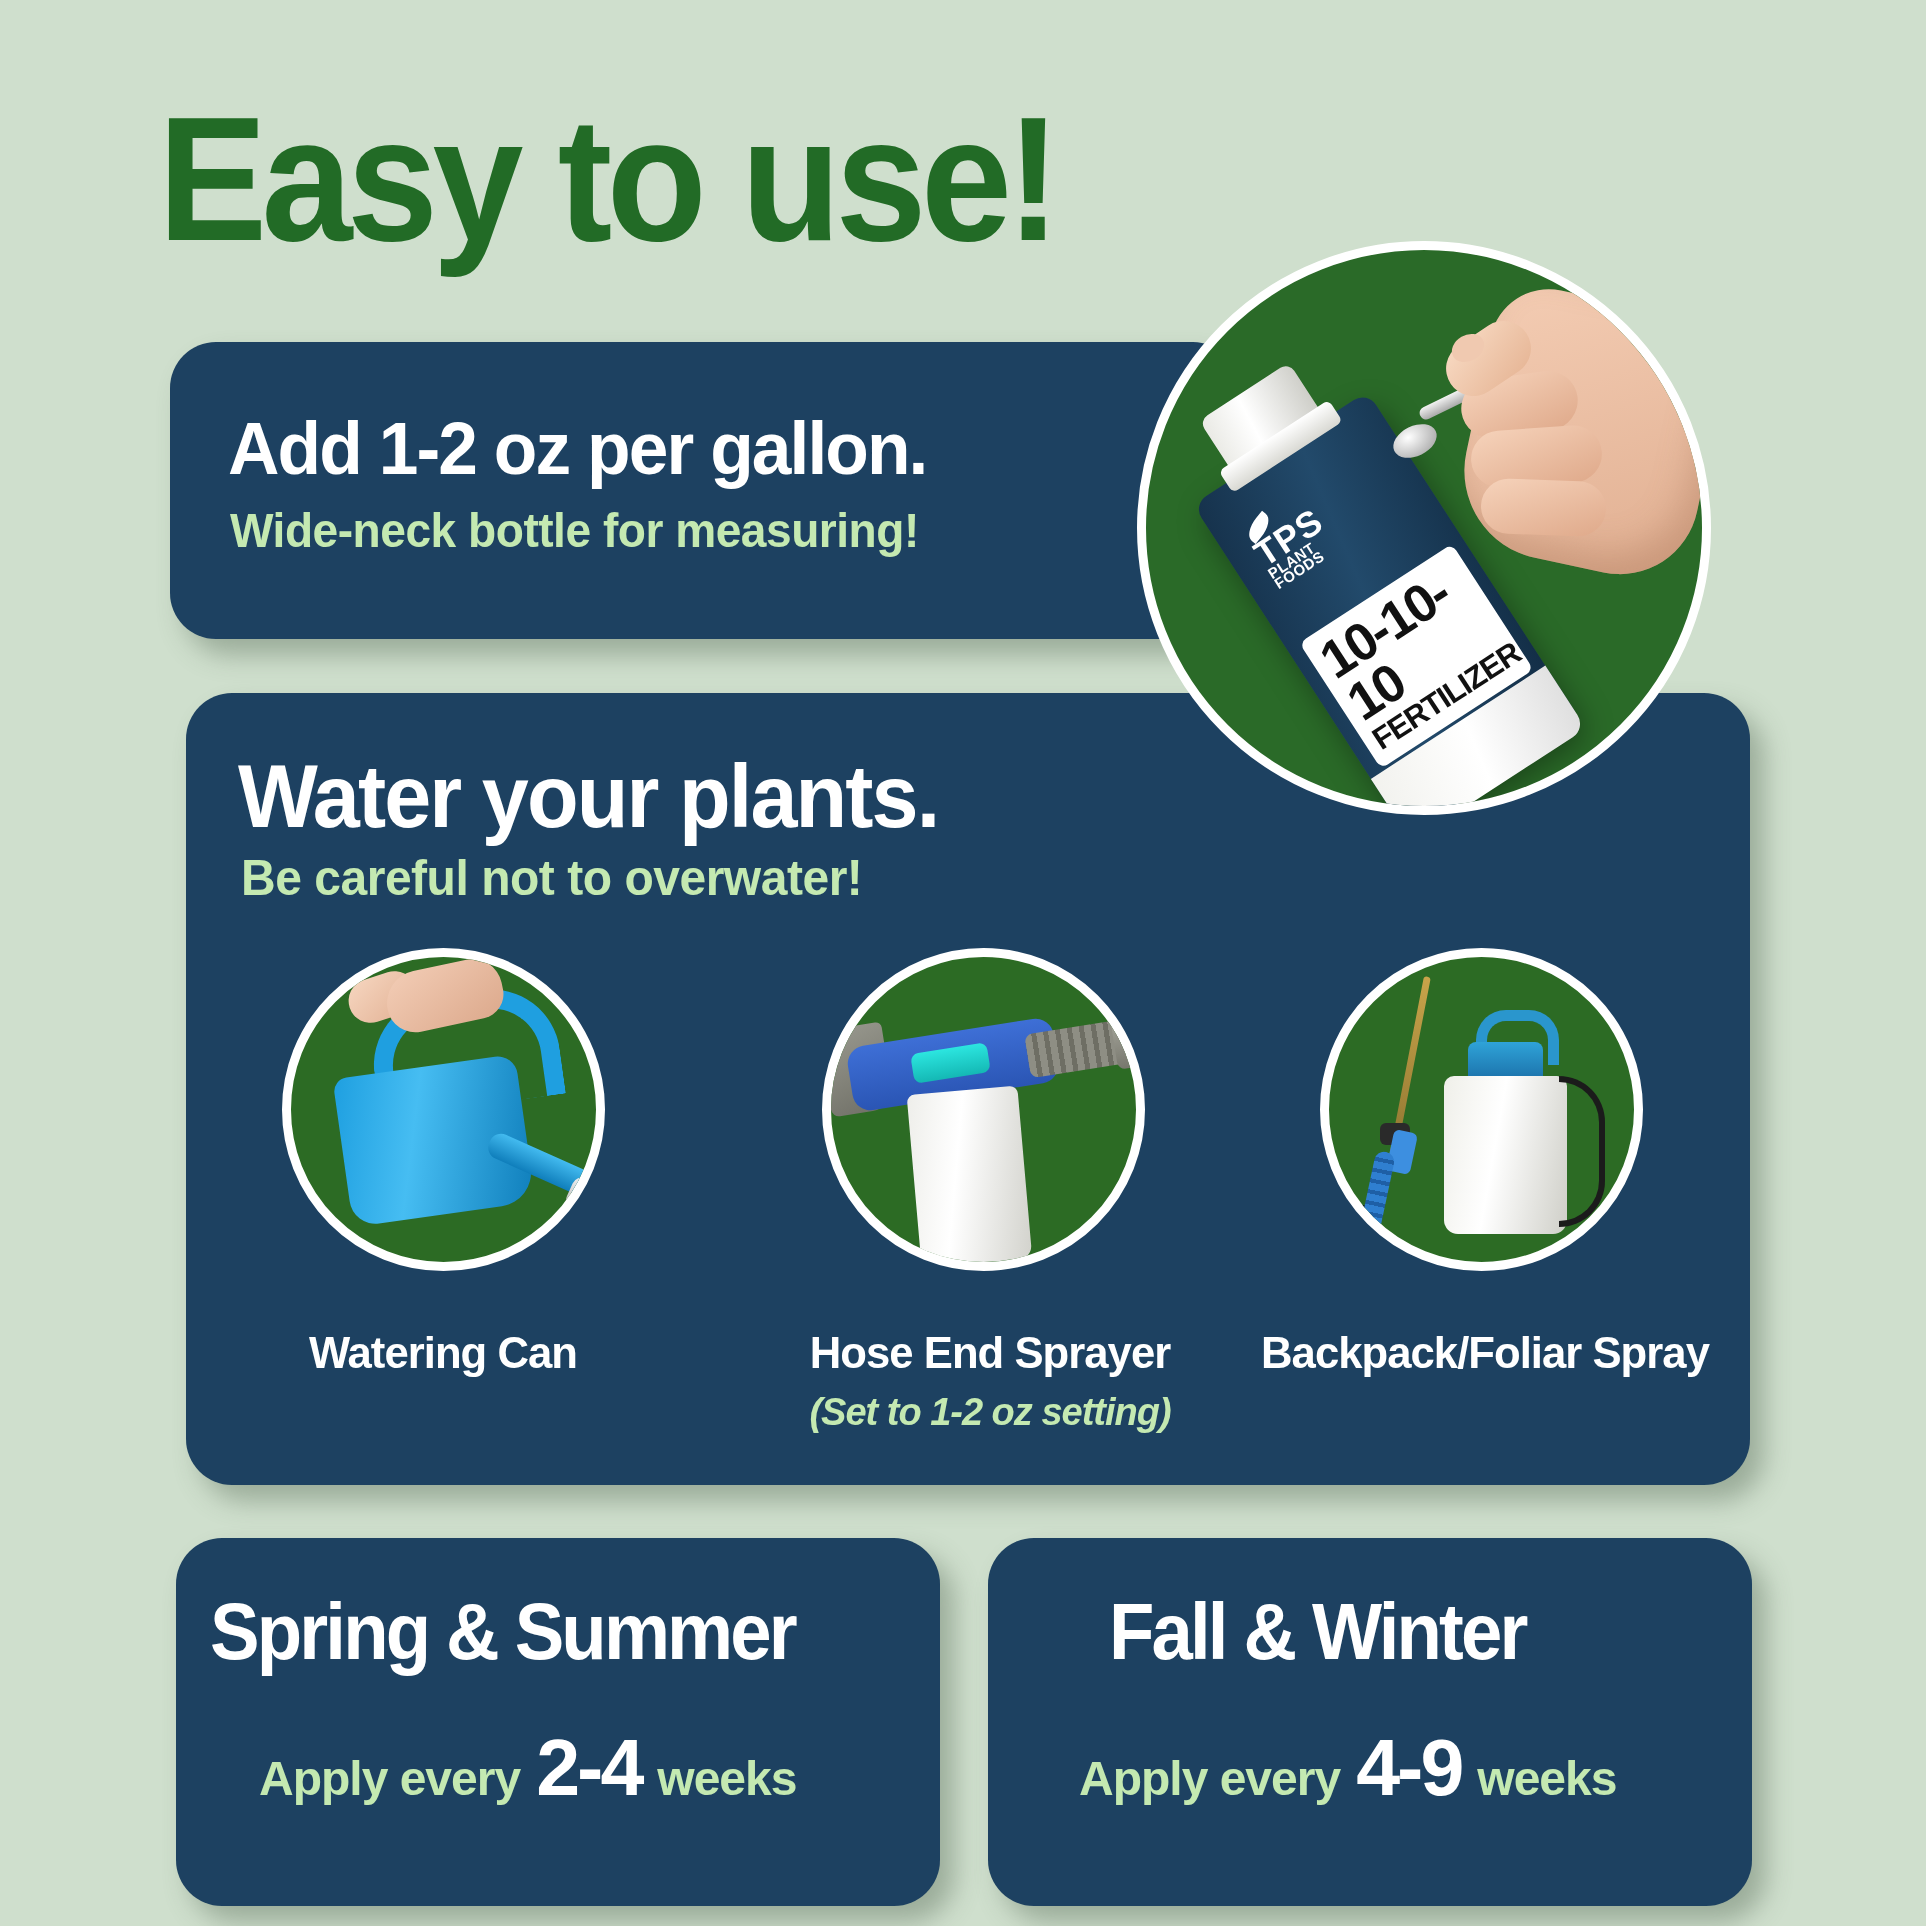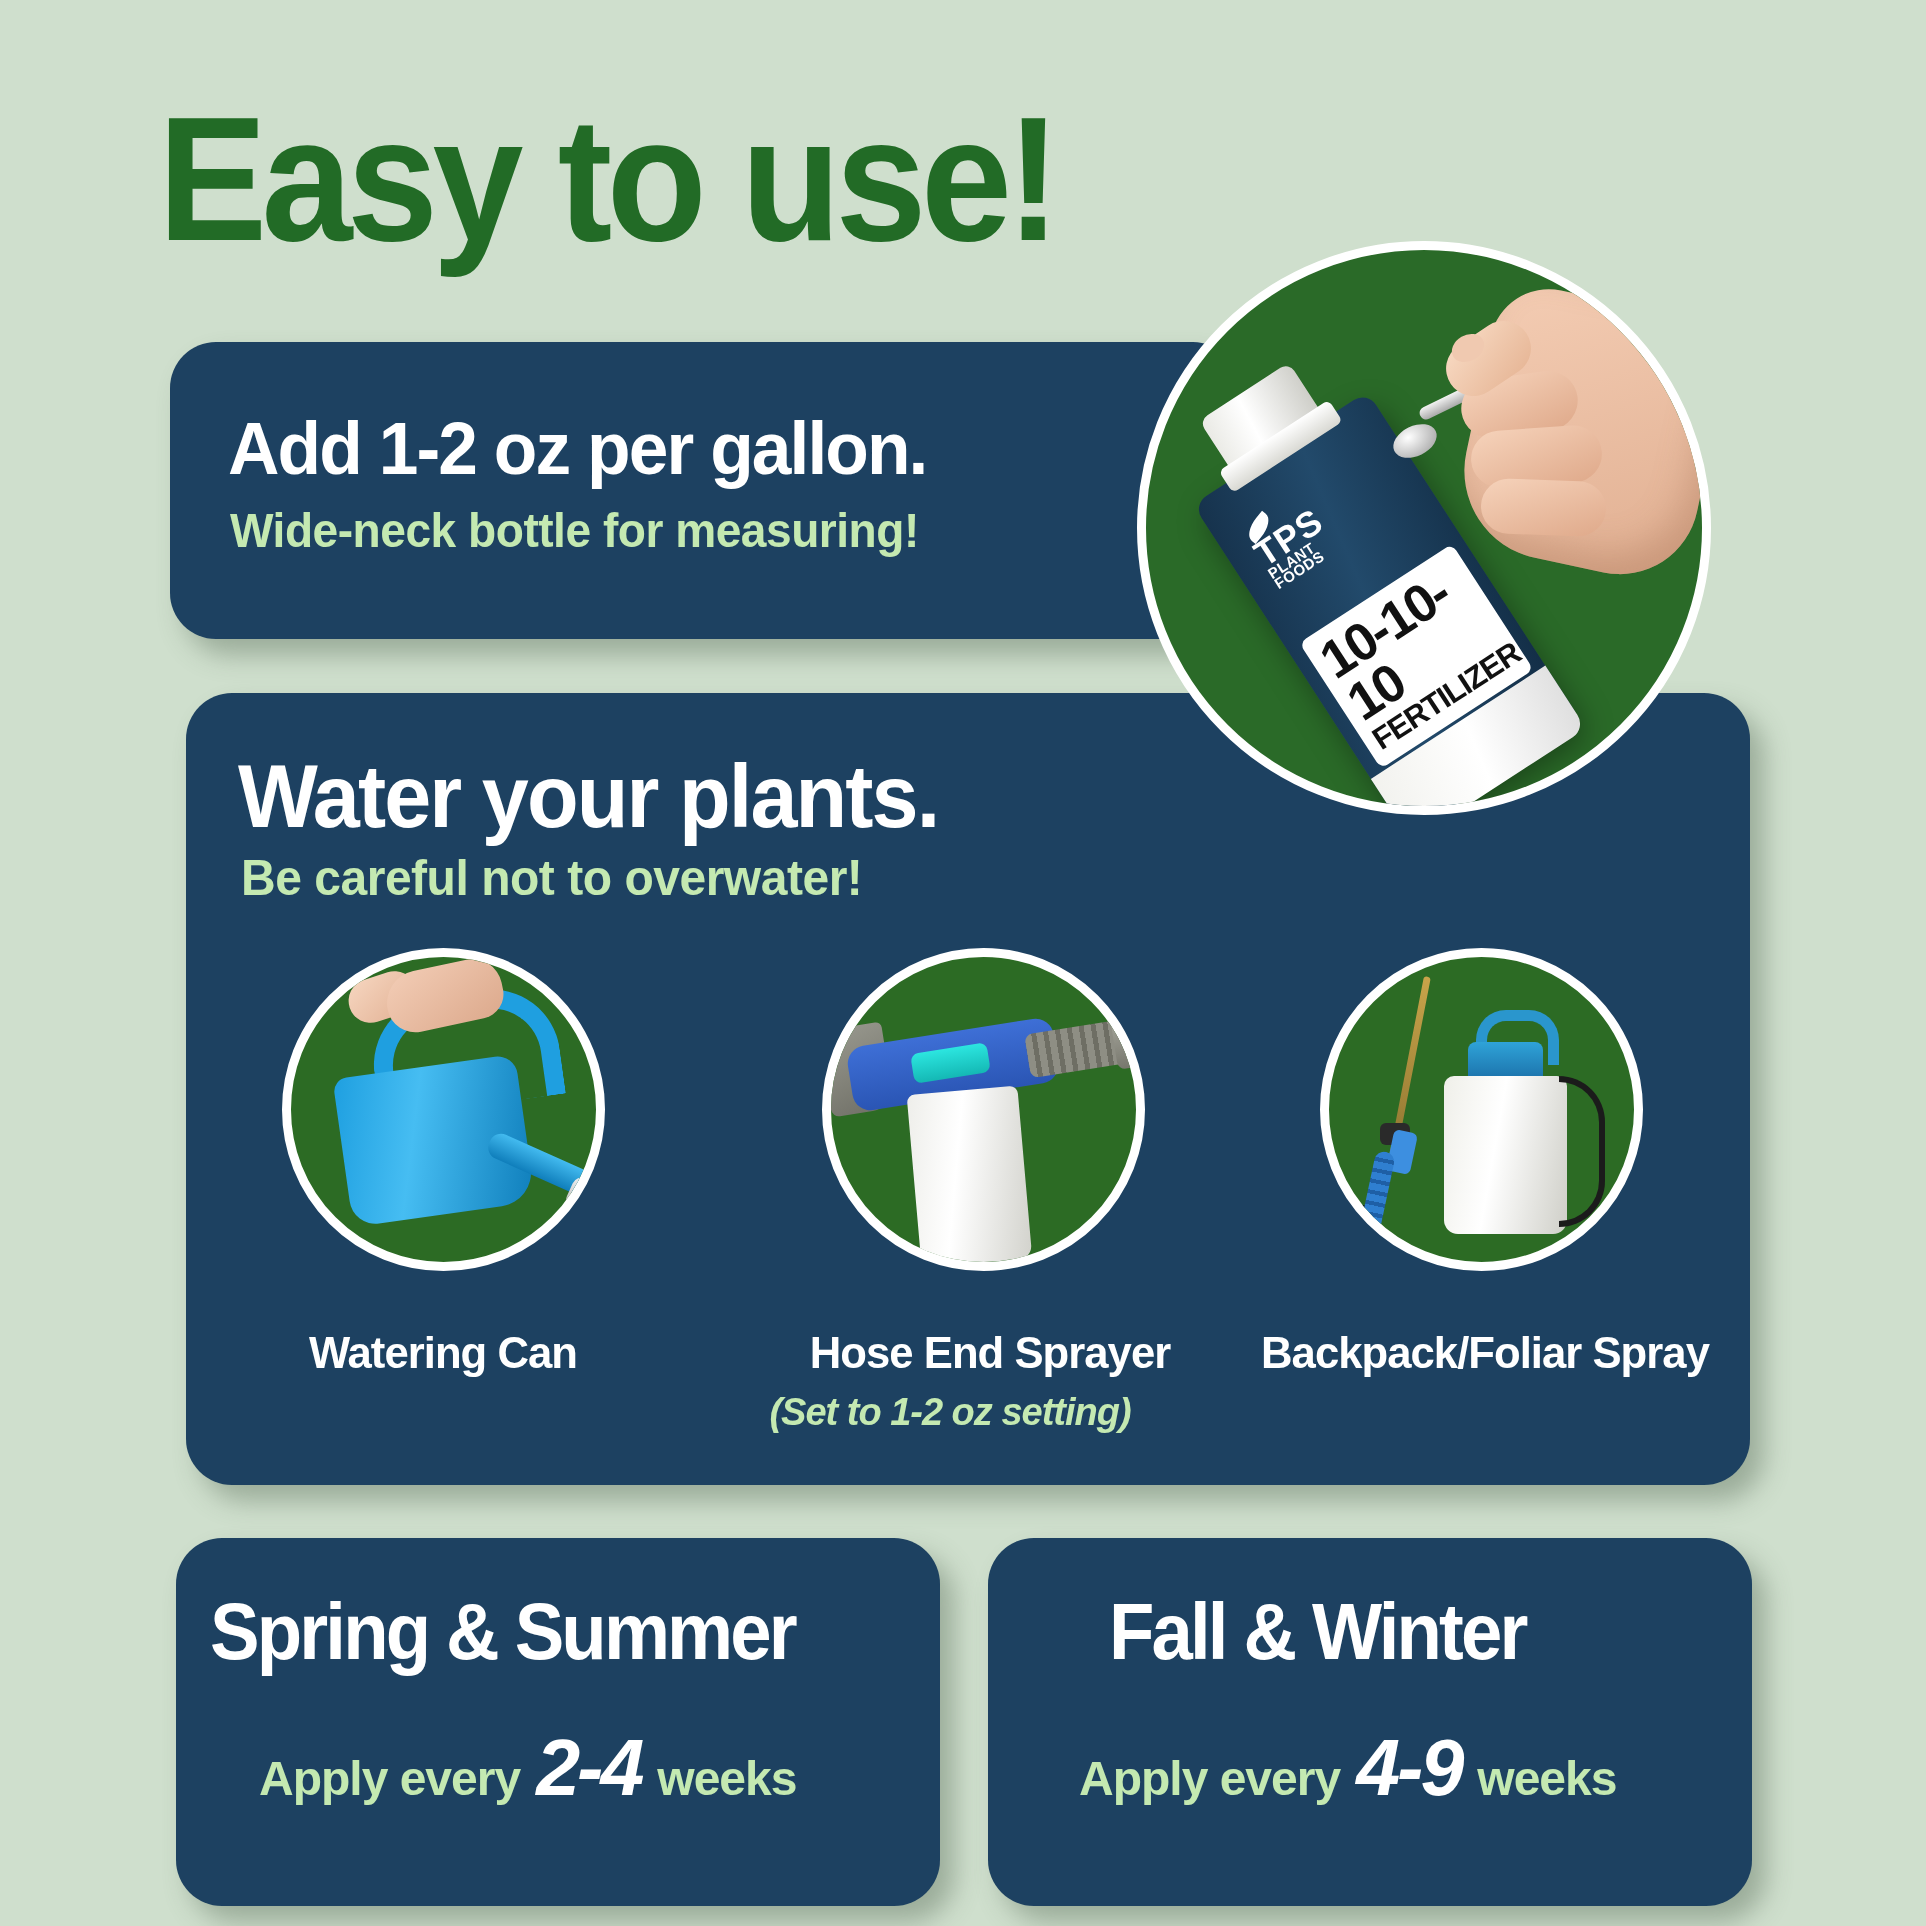--- a/index.html
+++ b/index.html
@@ -267,41 +267,41 @@
   
   .cap{
     position:absolute;text-align:center;color:#ffffff;
     font-weight:bold;font-size:45px;letter-spacing:-1px;
     transform:scaleX(.97);white-space:nowrap;
   }
   #cap-1{left:255px;top:1327px;width:376px;}
   #cap-2{left:772px;top:1327px;width:436px;}
   #cap-3{left:1208px;top:1327px;width:554px;}
   .cap-note{
-    position:absolute;left:732px;top:1391px;width:436px;
+    position:absolute;left:772px;top:1391px;width:436px;
     text-align:center;color:#c4e9b1;font-style:italic;font-weight:bold;
     font-size:38px;letter-spacing:-1px;white-space:nowrap;
   }
 
   
   .season-title{
     position:absolute;color:#ffffff;font-weight:bold;
     font-size:79px;letter-spacing:-3px;line-height:1;
     transform:scaleX(.94);transform-origin:left top;white-space:nowrap;
   }
   #spring-title{left:210px;top:1592px;}
   #fall-title{left:1109px;top:1592px;}
   .season-line{
     position:absolute;white-space:nowrap;color:#c4e9b1;
     font-weight:bold;font-size:48px;letter-spacing:-1px;
     display:flex;align-items:baseline;gap:16px;
   }
   #spring-line{left:259px;top:1728px;}
   #fall-line{left:1079px;top:1728px;}
-  .season-num{color:#ffffff;font-size:79px;letter-spacing:-3px;line-height:1;font-style:italic;}
+  .season-num{color:#ffffff;font-size:79px;letter-spacing:-3px;line-height:1;}
 </style>
 </head>
 <body>
 
 <div class="stage">
 
   <div class="title">Easy to use!</div>
 
   <div class="card" id="card-add"></div>
   <div class="h-big" id="add-title">Add 1-2 oz per gallon.</div>

